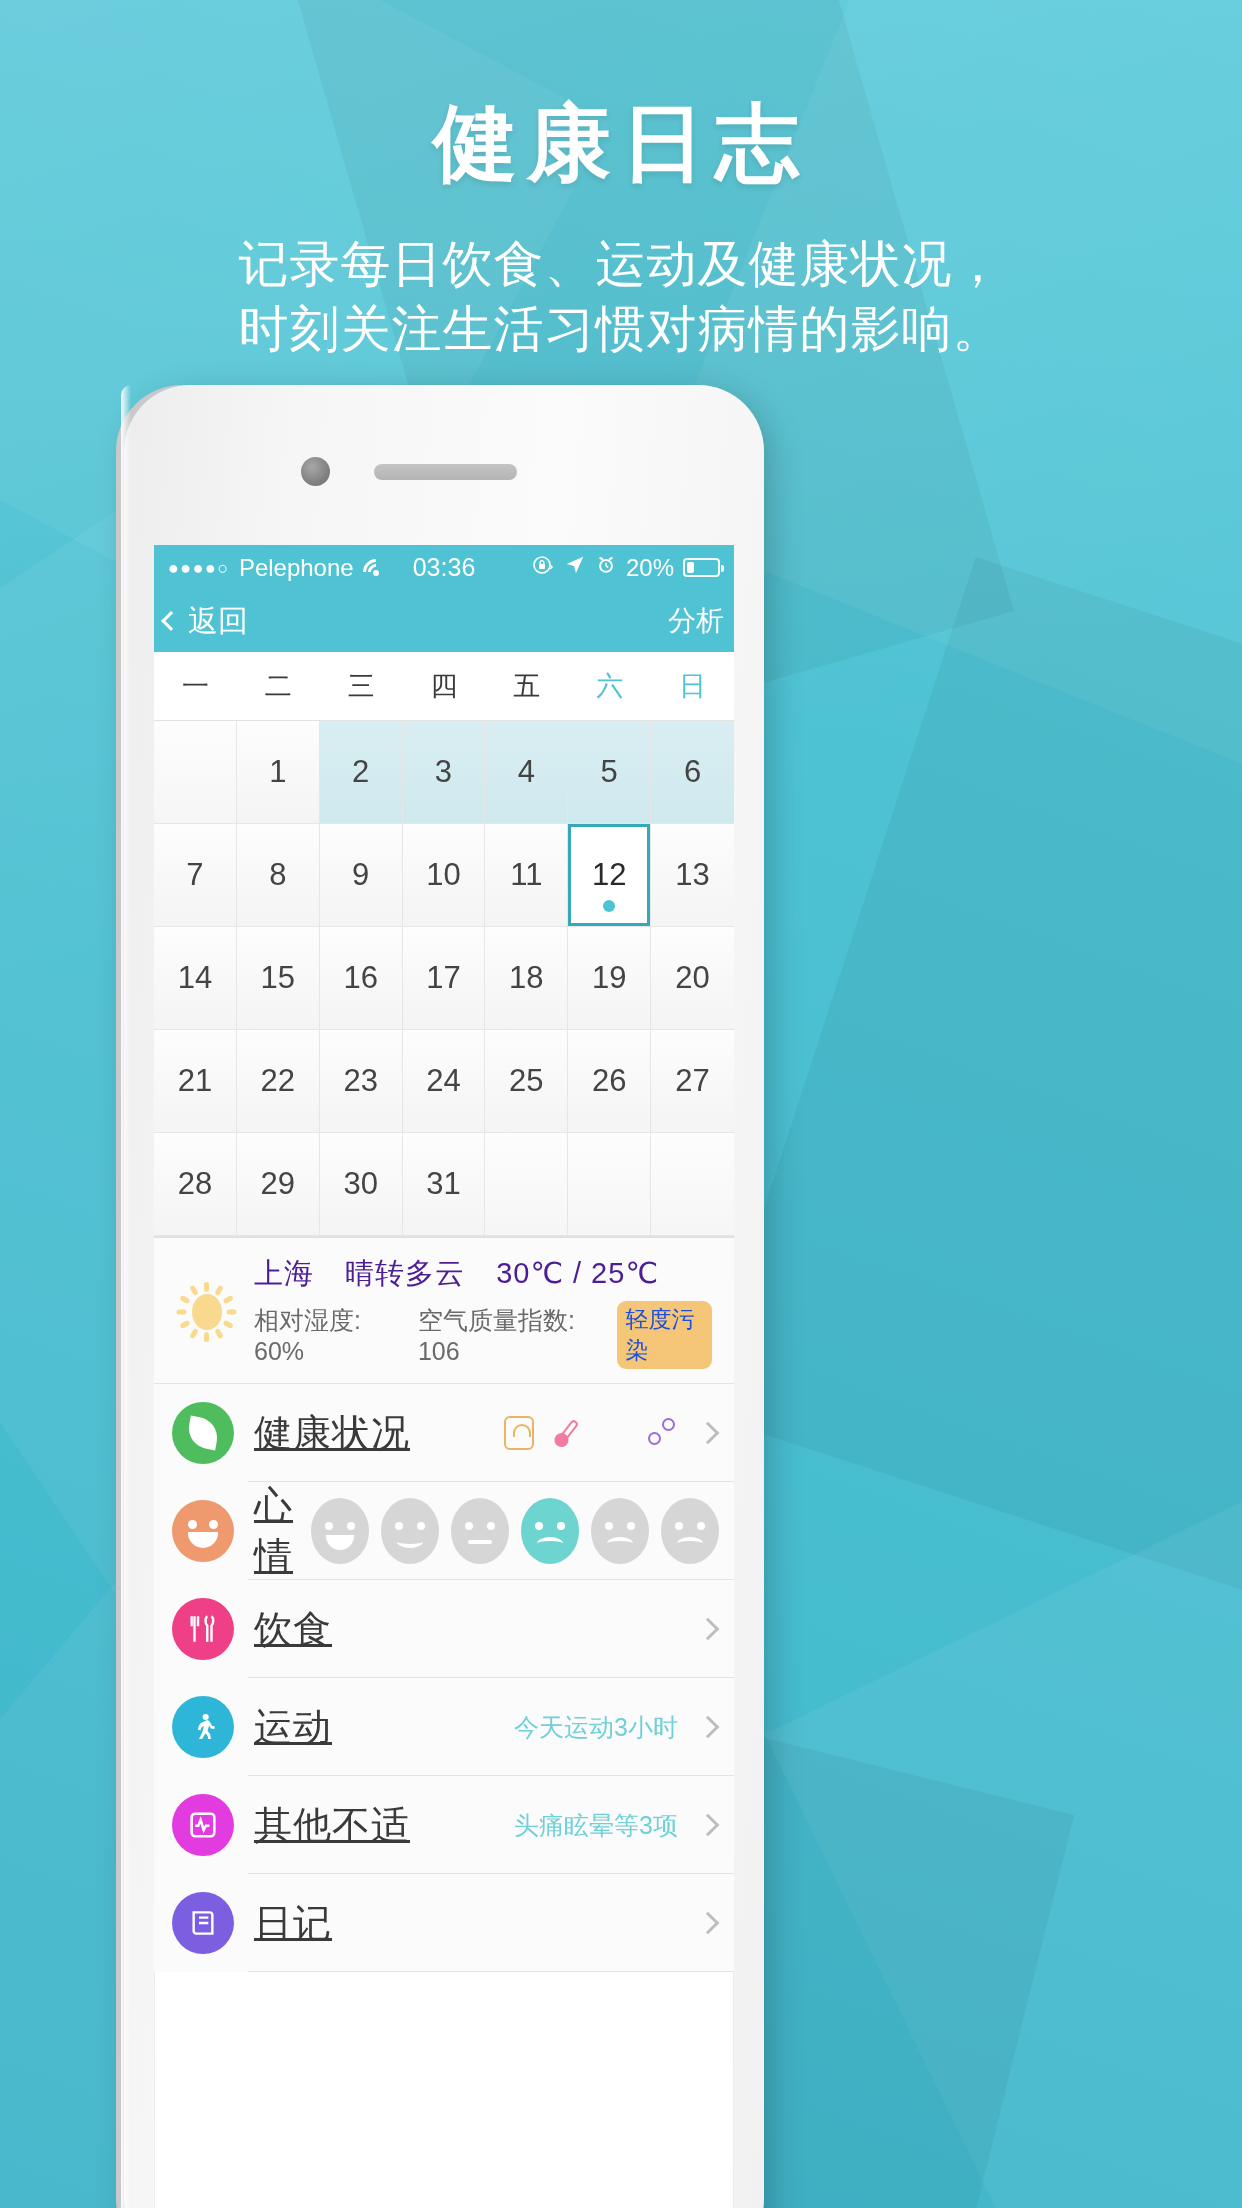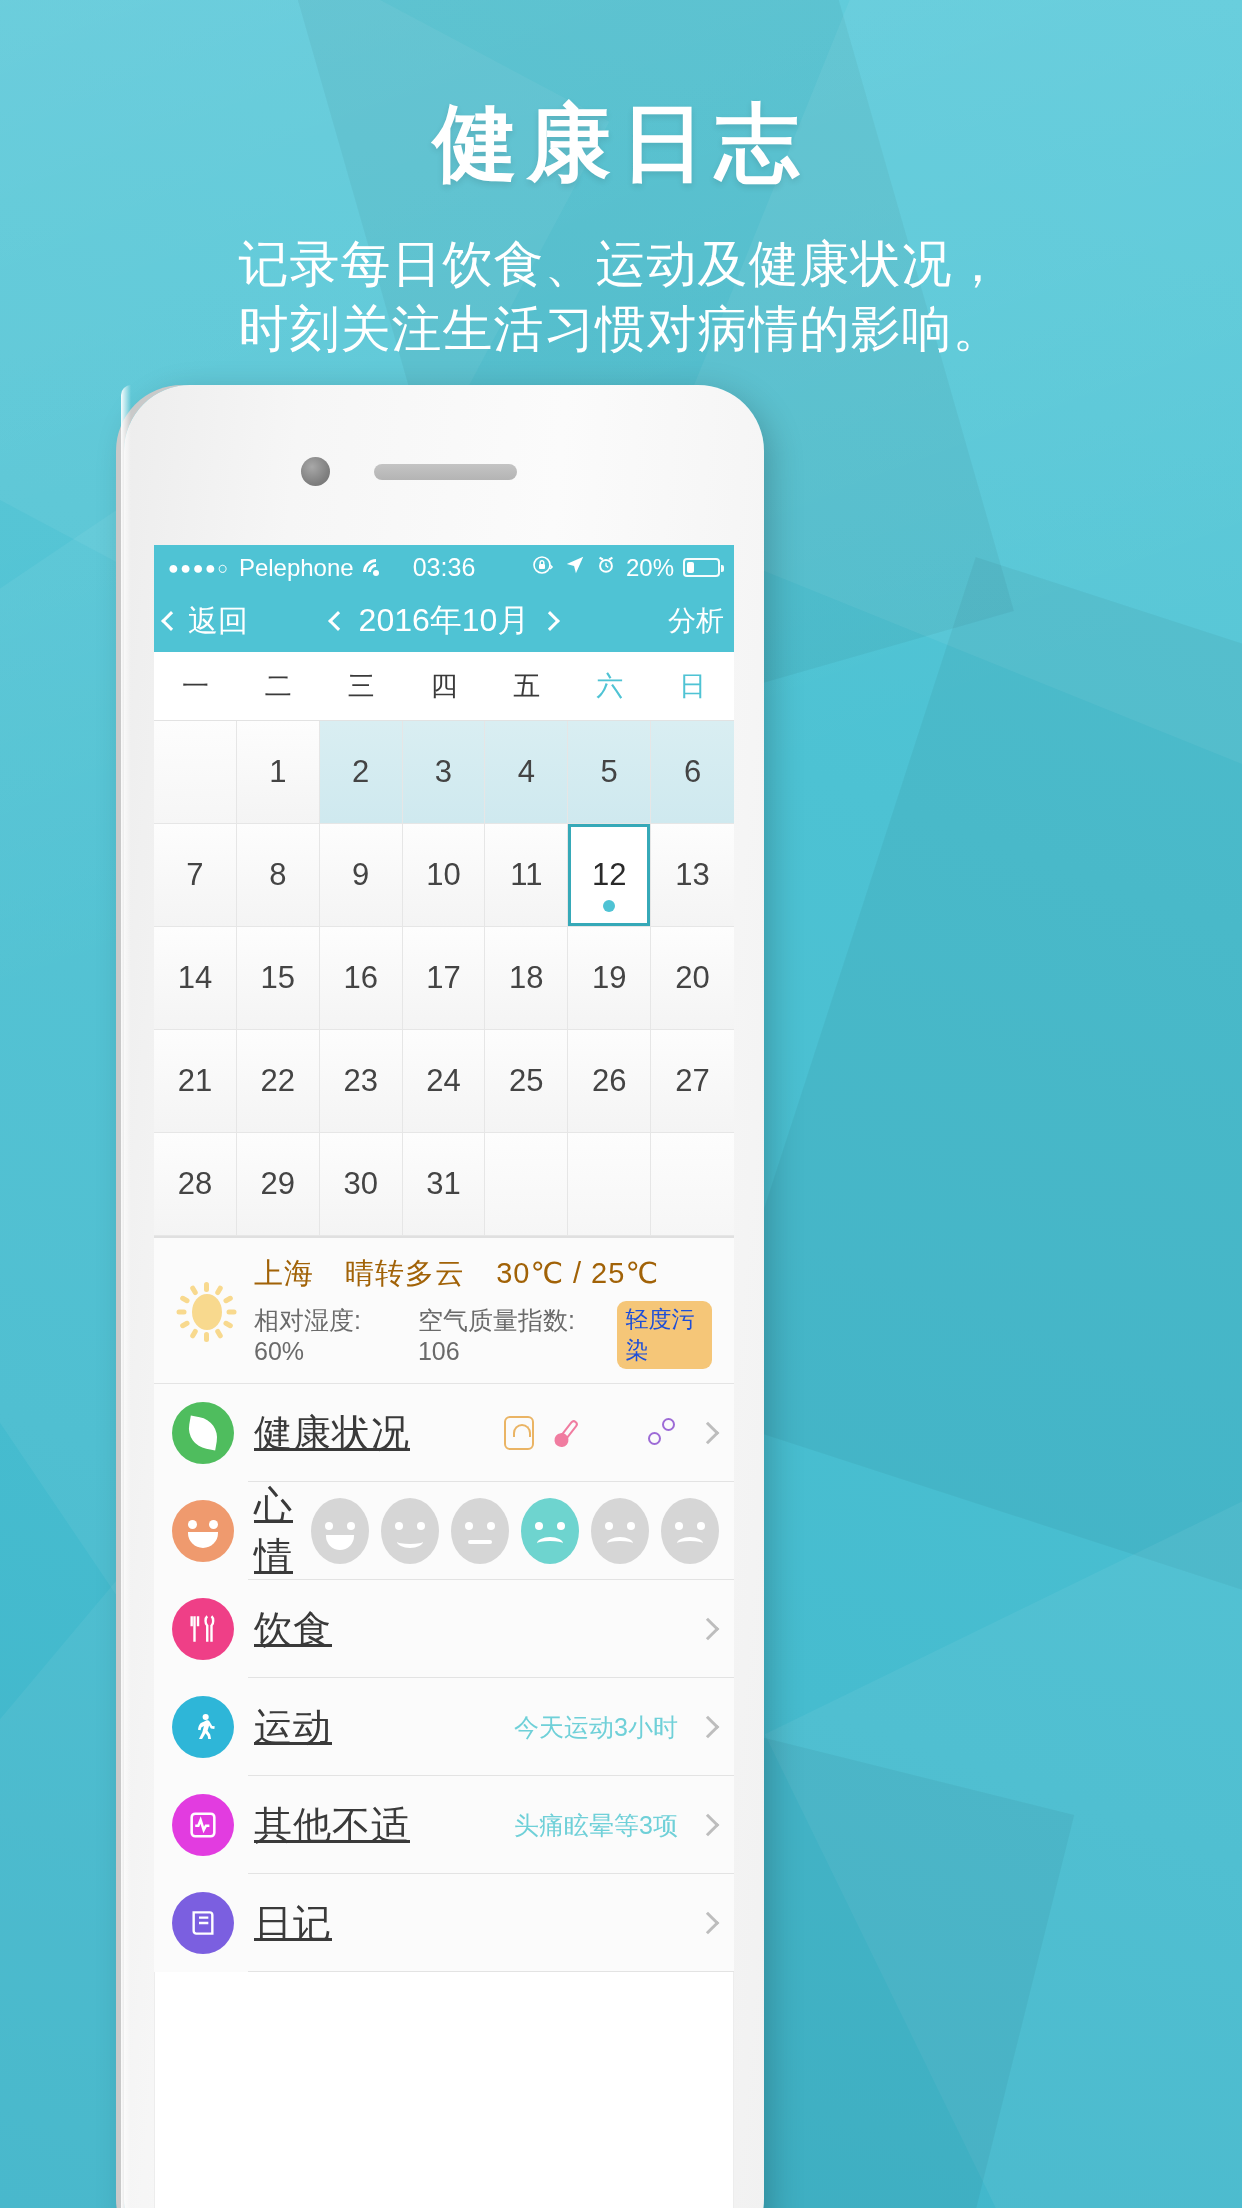--- a/index.html
+++ b/index.html
@@ -135,21 +135,21 @@
   #weather {
     display:flex; align-items:center; gap:18px; padding: 16px 22px 14px 22px;
     border-bottom:1px solid #e4e4e4; background:#fbfbfb;
     border-top: 2px solid #e0e0e0;
   }
   .sun { width:60px; height:60px; position:relative; flex:0 0 60px; }
   .sun .core { position:absolute; left:16px; top:12px; width:30px; height:36px; border-radius:50%;
                background:#f8d98e; }
   .sun .ray { position:absolute; left:28px; top:0; width:5px; height:10px; background:#f8d98e; border-radius:3px;
               transform-origin: 2.5px 30px; }
-  .wx-txt .l1 { font-size:29px; color:#a16207; letter-spacing:1px; }
+  .wx-txt .l1 { font-size:29px; color:#4c1d95; letter-spacing:1px; }
   .wx-txt .l1 span { margin-right:22px; }
   .wx-txt .l2 { font-size:25px; color:#6a6a6a; margin-top:7px; display:flex; align-items:center; gap:24px; }
   .aqi-badge { background:#f5c678; color:#1d4ed8; font-size:23px; padding:3px 8px; border-radius:9px; }
 
   
   .row {
     display:flex; align-items:center; padding: 0 18px; height: 98px;
     background:#fbfbfb; position:relative;
   }
   .row::after {
@@ -267,25 +267,20 @@
             <i></i>
           </span>
       </div>
     </div>
 
     <div id="navbar">
       <div class="nav-back">
         <span class="chev l"></span>
         <span>返回</span>
       </div>
-      <div class="nav-title">
-        <span class="chev l"></span>
-        <span>2016年10月</span>
-        <span class="chev r"></span>
-      </div>
       <div class="nav-right">分析</div>
     </div>
 
     <div id="weekhead">
         <div>一</div>
         <div>二</div>
         <div>三</div>
         <div>四</div>
         <div>五</div>
         <div class="wk">六</div>

